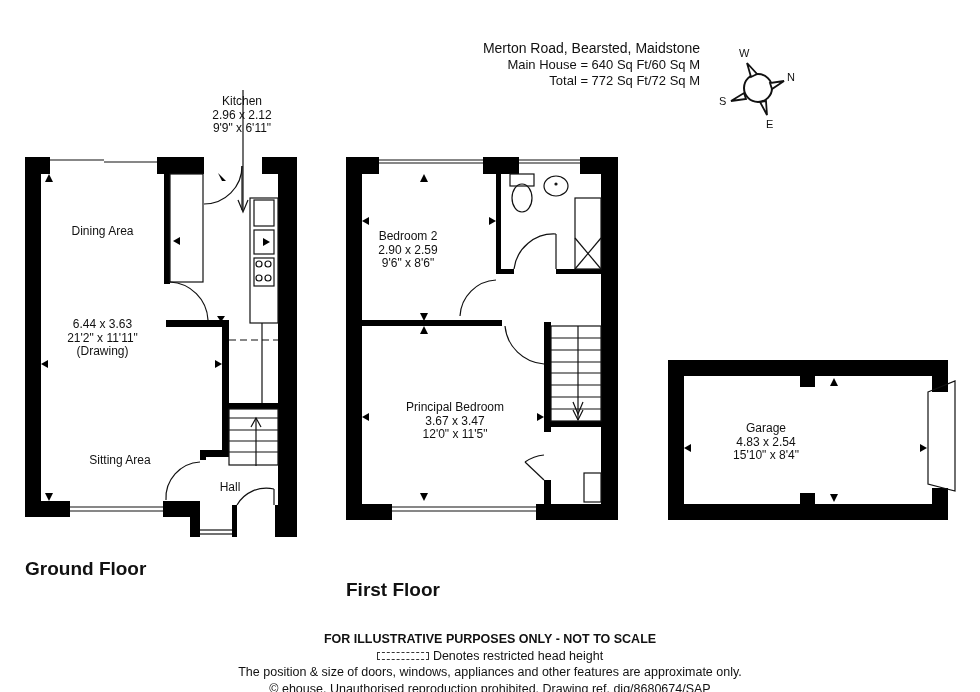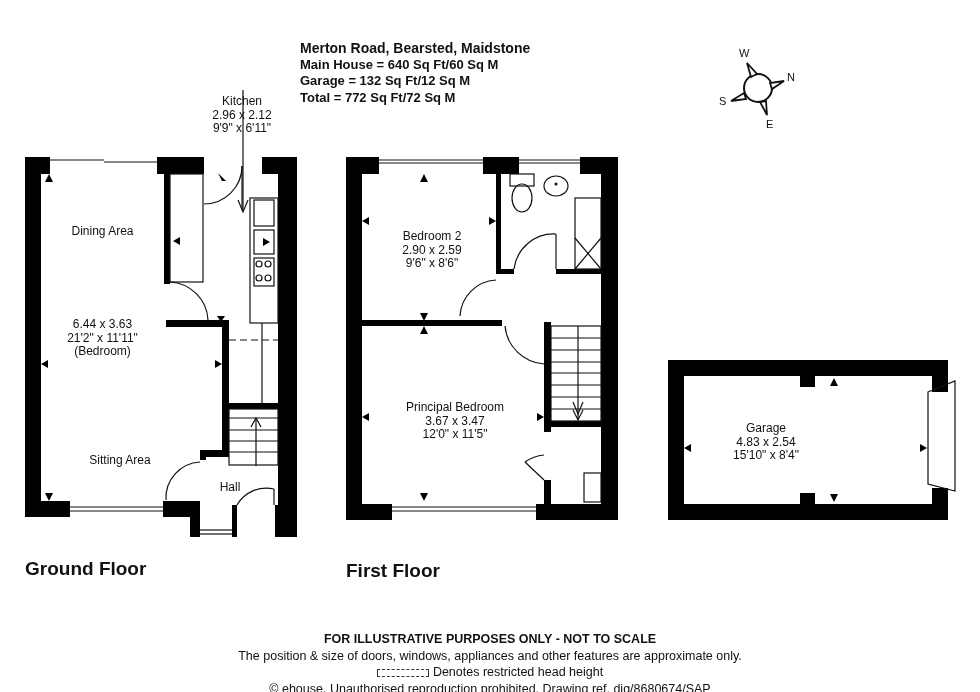--- a/index.html
+++ b/index.html
@@ -1,37 +1,36 @@
 <!DOCTYPE html>
 <html><head>
 <meta charset="utf-8">
 <style>
   html, body { margin:0; padding:0; background:#ffffff; }
   body { width:980px; height:692px; position:relative; overflow:hidden;
          font-family:"Liberation Sans", sans-serif; color:#111; }
   .abs { position:absolute; }
-  .header { left:300px; top:40px; width:400px; text-align:left; font-weight:bold;
+  .header { left:300px; top:40px; width:400px; text-align:right; font-weight:normal;
             font-size:13px; line-height:16.5px; }
   .header .title { font-size:14px; }
   .floor-label { font-weight:bold; font-size:19px; }
   .footer { left:200px; top:604px; width:580px; text-align:center; font-size:12.5px; line-height:16.5px;margin-top:27px; }
   .footer .bold { font-weight:bold; }
   .dash-legend { display:inline-block; width:52px; height:8px; vertical-align:middle; margin-right:4px;
                  border-top:1px dashed #333; border-bottom:1px dashed #333; border-left:1px solid #333; border-right:1px solid #333; box-sizing:border-box; }
   .room { position:absolute; text-align:center; font-size:12px; line-height:13.5px; white-space:nowrap; }
   svg { position:absolute; left:0; top:0; }
   .compass-label { position:absolute; font-size:11px; }
 </style>
 </head>
 <body>
 
 <div class="abs header">
   <div class="title">Merton Road, Bearsted, Maidstone</div>
   <div>Main House = 640 Sq Ft/60 Sq M</div>
-  <div>Garage = 132 Sq Ft/12 Sq M</div>
   <div>Total = 772 Sq Ft/72 Sq M</div>
 </div>
 
 <div class="abs" style="left:700px;top:40px;width:120px;height:100px;">
   <svg width="120" height="100">
     <circle cx="58" cy="48" r="14" fill="#fff" stroke="#111" stroke-width="2"></circle>
 
     <polygon points="47,23 51,37 57,34" fill="#fff" stroke="#111" stroke-width="1.8"></polygon>
 
     <polygon points="84,41 70,43 72,49" fill="#fff" stroke="#111" stroke-width="1.8"></polygon>
@@ -212,45 +211,45 @@
 
 <div class="room" style="left:192px;top:95px;width:100px;">
   <div>Kitchen</div>
   <div>2.96 x 2.12</div>
   <div>9'9" x 6'11"</div>
 </div>
 <div class="room" style="left:50px;top:225px;width:105px;">Dining Area</div>
 <div class="room" style="left:50px;top:318px;width:105px;">
   <div>6.44 x 3.63</div>
   <div>21'2" x 11'11"</div>
-  <div>(Bedroom)</div>
+  <div>(Drawing)</div>
 </div>
 <div class="room" style="left:70px;top:454px;width:100px;">Sitting Area</div>
 <div class="room" style="left:210px;top:481px;width:40px;">Hall</div>
 
-<div class="room" style="left:377px;top:230px;width:110px;">
+<div class="room" style="left:353px;top:230px;width:110px;">
   <div>Bedroom 2</div>
   <div>2.90 x 2.59</div>
   <div>9'6" x 8'6"</div>
 </div>
 <div class="room" style="left:390px;top:401px;width:130px;">
   <div>Principal Bedroom</div>
   <div>3.67 x 3.47</div>
   <div>12'0" x 11'5"</div>
 </div>
 
 <div class="room" style="left:711px;top:422px;width:110px;">
   <div>Garage</div>
   <div>4.83 x 2.54</div>
   <div>15'10" x 8'4"</div>
 </div>
 
 <div class="abs floor-label" style="left:25px;top:558px;">Ground Floor</div>
-<div class="abs floor-label" style="left:346px;top:560px;">First Floor</div>
+<div class="abs floor-label" style="left:346px;top:579px;">First Floor</div>
 
 <div class="abs footer">
   <div class="bold">FOR ILLUSTRATIVE PURPOSES ONLY - NOT TO SCALE</div>
-  <div>The position &amp; size of doors, windows, appliances and other features are approximate only.</div>
   <div>
     <span class="dash-legend"></span><span>Denotes restricted head height</span>
   </div>
+  <div>The position &amp; size of doors, windows, appliances and other features are approximate only.</div>
   <div>© ehouse. Unauthorised reproduction prohibited. Drawing ref. dig/8680674/SAP</div>
 </div>
 
 </body></html>

